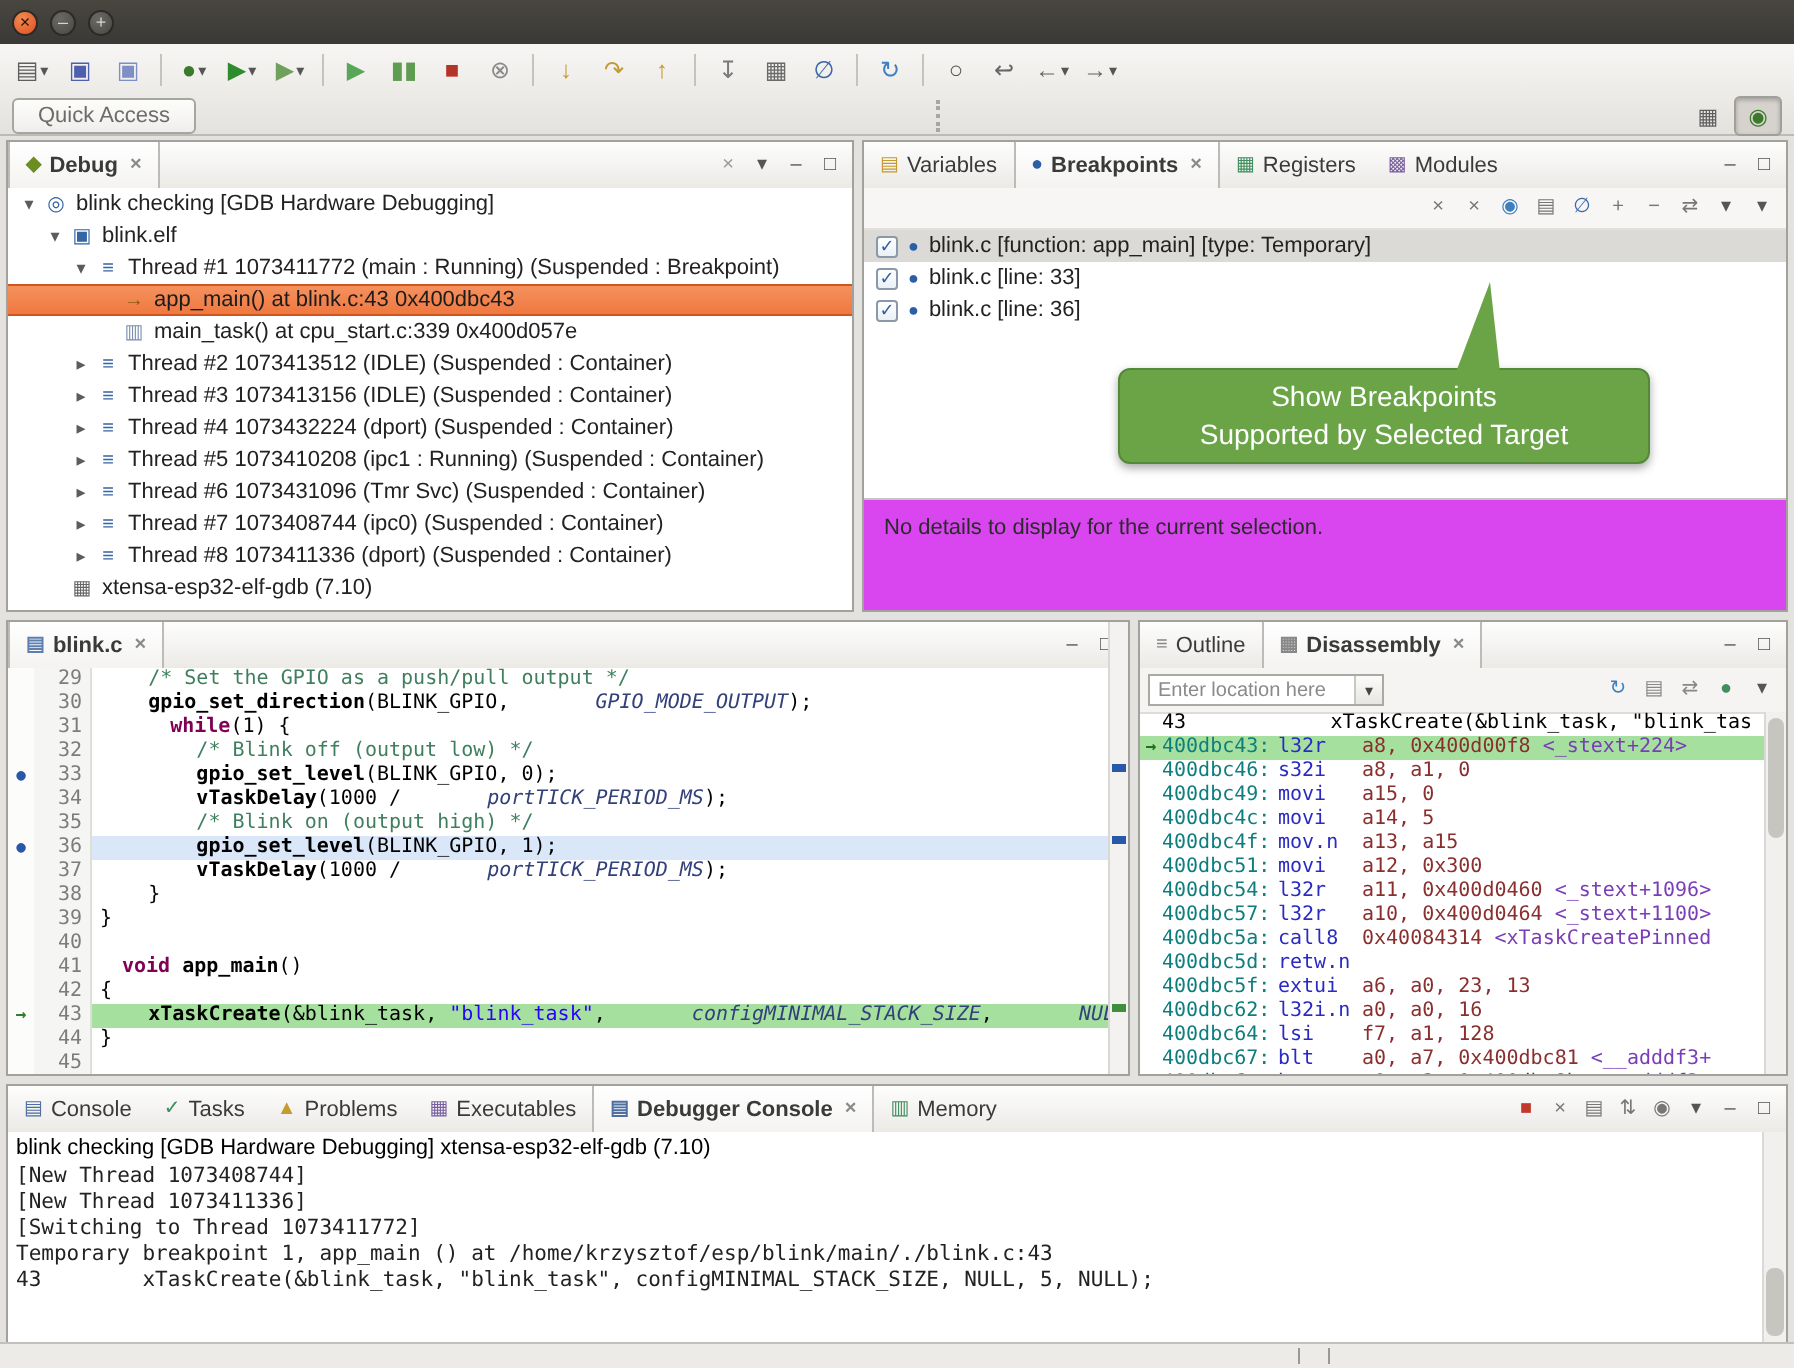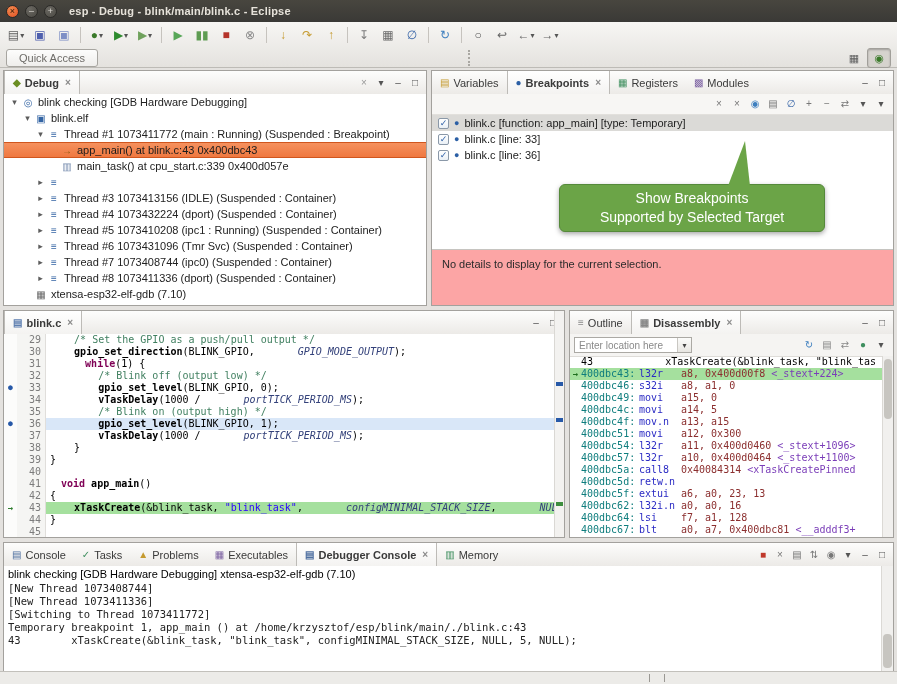--- a/index.html
+++ b/index.html
@@ -52,21 +52,21 @@
   
   .bp-toolbar{height:20px;display:flex;align-items:center;justify-content:flex-end;gap:2px;
     background:#F7F6F4;border-bottom:1px solid #E2E0DC;padding-right:4px;}
   .bprow{height:16px;display:flex;align-items:center;gap:5px;padding-left:6px;}
   .bprow.selected{background:#DBDAD7;}
   .cb{width:11px;height:11px;border:1px solid #8A98A8;border-radius:2px;box-sizing:border-box;
     background:linear-gradient(#FFFFFF,#EAF0F6);display:flex;align-items:center;justify-content:center;
     font-size:9px;color:#2D5FA6;line-height:1;}
   .bpdot{font-size:9px;color:#2B5FA5;}
   .bp-details{position:absolute;left:0;right:0;bottom:0;height:56px;border-top:1px solid #C6C4C0;
-    background:#fca5a5;padding:8px 10px;color:#2b2b2b;box-sizing:border-box;}
+    background:#d946ef;padding:8px 10px;color:#2b2b2b;box-sizing:border-box;}
   .callout{position:absolute;left:127px;top:90px;width:264px;height:46px;background:#6BA447;
     border:1px solid #55893A;border-radius:6px;color:#fff;display:flex;flex-direction:column;
     align-items:center;justify-content:center;font-size:14px;line-height:1.35;z-index:5;
     box-shadow:0 2px 5px rgba(0,0,0,.35);}
   .callout-arrow{position:absolute;left:168px;top:-44px;width:0;height:0;
     border-bottom:45px solid #6BA447;border-left:17px solid transparent;border-right:5px solid transparent;}
   
   .crow{display:flex;height:12px;line-height:12px;font-family:"DejaVu Sans Mono",monospace;font-size:10px;}
   .cann{width:13px;flex:none;text-align:center;font-size:8px;line-height:12px;background:#FCFCFB;}
   .cann.bp{color:#2759A8;}
@@ -117,21 +117,20 @@
 </style>
 </head>
 <body>
 
 <div class="titlebar">
   <div class="winbtns">
       <div class="winbtn close">×</div>
       <div class="winbtn min">–</div>
       <div class="winbtn max">+</div>
     </div>
-  <span class="wintitle">esp - Debug - blink/main/blink.c - Eclipse</span>
 </div>
 
 <div class="toolbars">
   <div class="tbrow">
       <div class="tbicon">
         <span class="tbglyph" style="color: rgb(95, 95, 95);">▤</span>
         <span class="tbdd">▾</span>
       </div>
       <div class="tbicon">
         <span class="tbglyph" style="color: rgb(78, 95, 174);">▣</span>
@@ -265,20 +264,21 @@
         <span>app_main() at blink.c:43 0x400dbc43</span>
       </div>
       <div class="trow" style="padding-left: 43px;">
         <span class="texp"></span>
         <span class="ticon" style="color: rgb(122, 143, 176);">▥</span>
         <span>main_task() at cpu_start.c:339 0x400d057e</span>
       </div>
       <div class="trow" style="padding-left: 30px;">
         <span class="texp">▸</span>
         <span class="ticon" style="color: rgb(52, 101, 164);">≡</span>
+        <span>Thread #2 1073413512 (IDLE) (Suspended : Container)</span>
       </div>
       <div class="trow" style="padding-left: 30px;">
         <span class="texp">▸</span>
         <span class="ticon" style="color: rgb(52, 101, 164);">≡</span>
         <span>Thread #3 1073413156 (IDLE) (Suspended : Container)</span>
       </div>
       <div class="trow" style="padding-left: 30px;">
         <span class="texp">▸</span>
         <span class="ticon" style="color: rgb(52, 101, 164);">≡</span>
         <span>Thread #4 1073432224 (dport) (Suspended : Container)</span>

